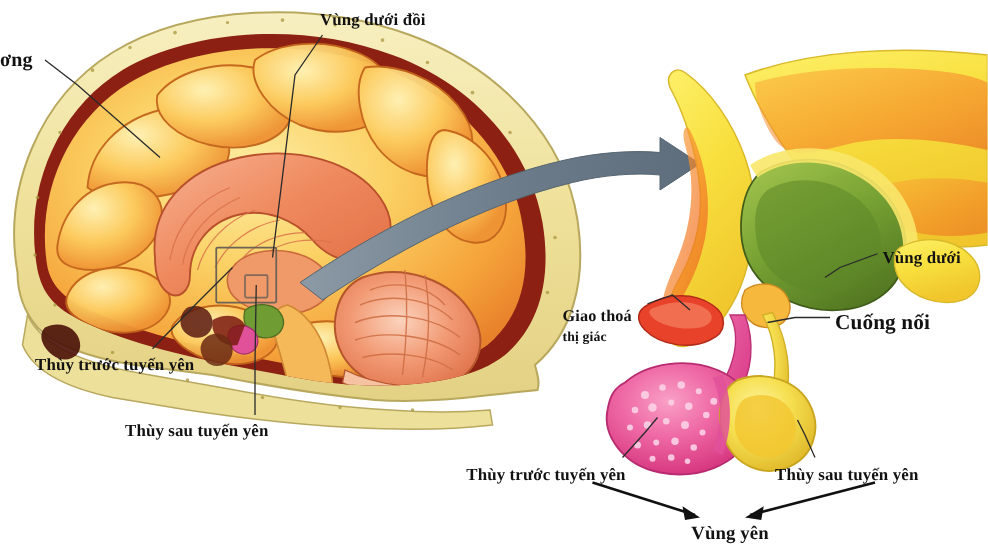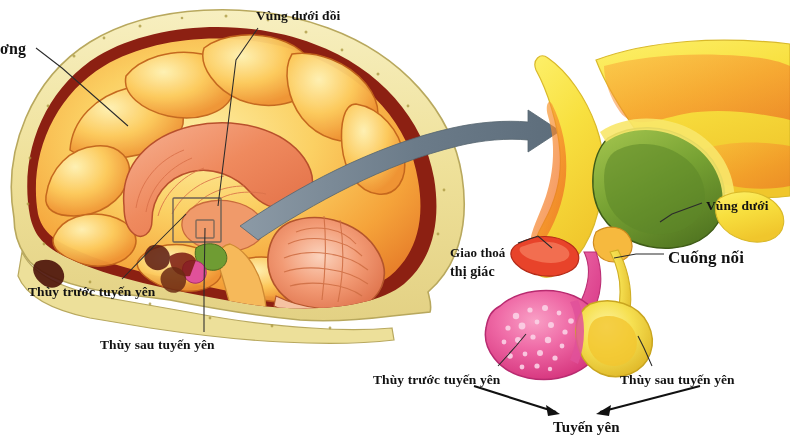--- a/index.html
+++ b/index.html
@@ -341,23 +341,23 @@
   <div class="lbl" style="left:222px;top:8px;font-size:13.5px;margin-left:34px;">Vùng dưới đồi</div>
 
   <div class="lbl" style="left:28px;top:284px;font-size:13.5px;">Thùy trước tuyến yên</div>
 
   <div class="lbl" style="left:100px;top:337px;font-size:13.5px;">Thùy sau tuyến yên</div>
 
   <div class="lbl" style="left:706px;top:198px;font-size:13.5px;text-align:center;">Vùng dưới</div>
 
   <div class="lbl" style="left:450px;top:246px;font-size:13px;">Giao thoá</div>
 
-  <div class="lbl" style="left:450px;top:264px;font-size:14px;">thị giác</div>
+  <div class="lbl" style="left:450px;top:264px;font-size:11px;">thị giác</div>
 
   <div class="lbl" style="left:668px;top:248px;font-size:17px;">Cuống nối</div>
 
   <div class="lbl" style="left:373px;top:372px;font-size:13.5px;">Thùy trước tuyến yên</div>
 
   <div class="lbl" style="left:620px;top:372px;font-size:13.5px;">Thùy sau tuyến yên</div>
 
-  <div class="lbl" style="left:553px;top:419px;font-size:15px;">Tuyến yên</div>
+  <div class="lbl" style="left:553px;top:419px;font-size:15px;">Vùng yên</div>
 
 </div>
 
 </body></html>

